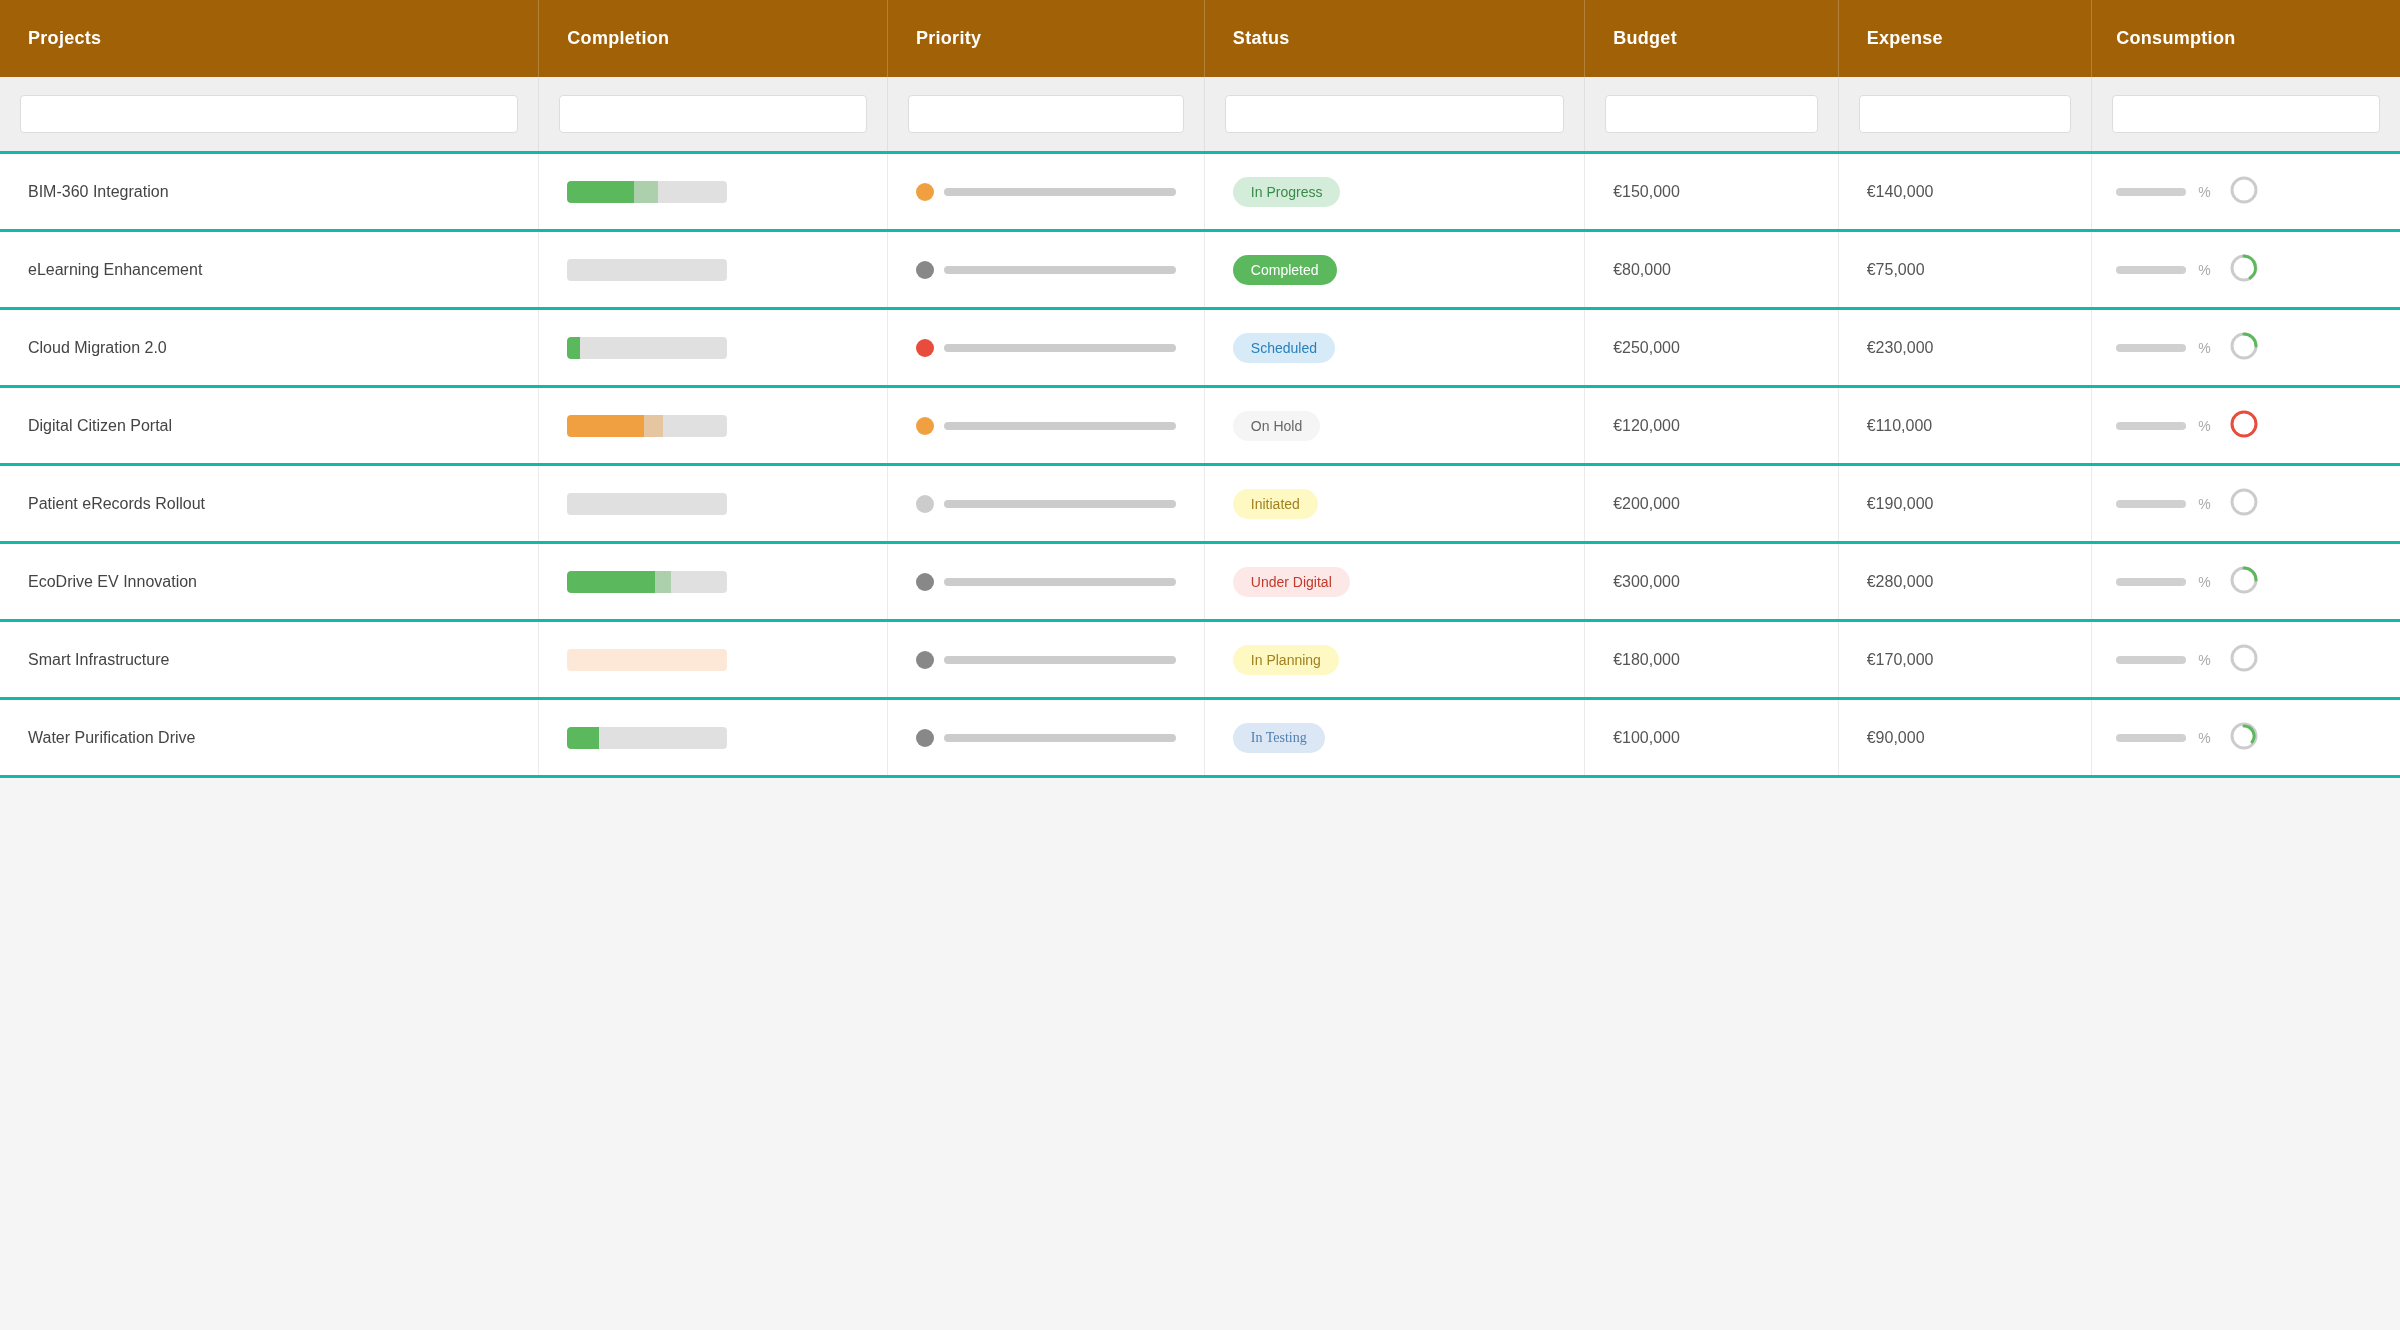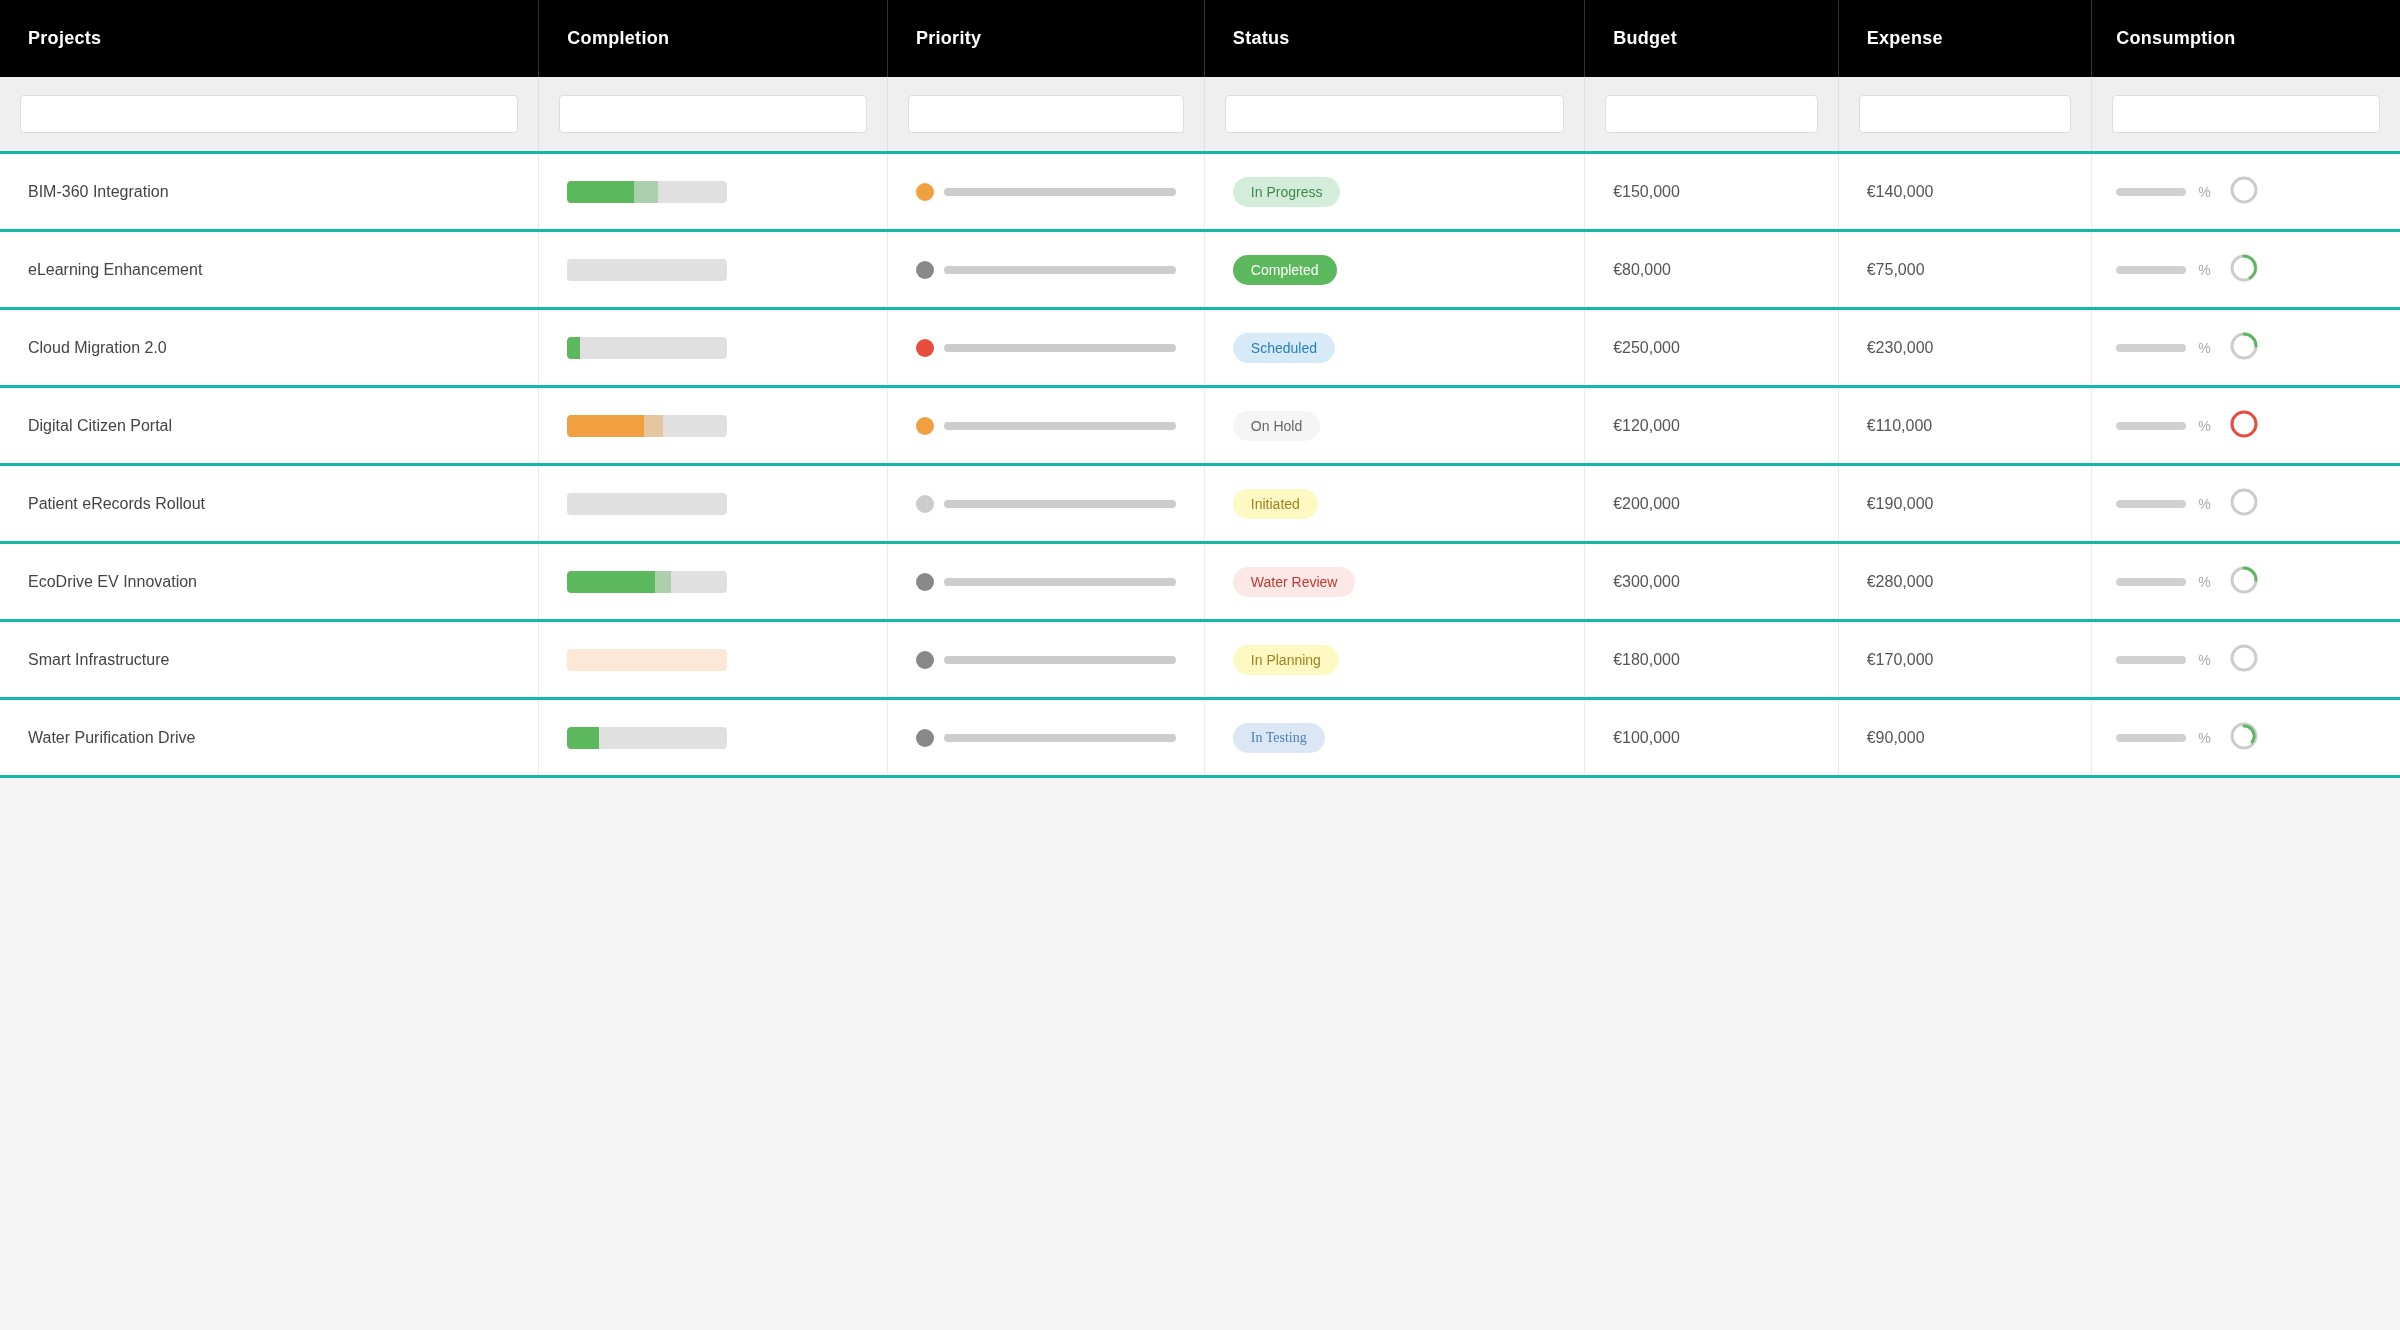--- a/index.html
+++ b/index.html
@@ -10,21 +10,21 @@
     }
     .table-wrapper {
       width: 2400px;
       background: #fff;
     }
     table {
       width: 100%;
       border-collapse: collapse;
     }
     thead tr {
-      background: #000000;
+      background: #a16207;
     }
     thead th {
       color: #fff;
       font-weight: 600;
       padding: 28px 28px;
       text-align: left;
       font-size: 18px;
       letter-spacing: 0.3px;
       border-right: 1px solid rgba(255,255,255,0.2);
     }
@@ -327,21 +327,21 @@
         <div style="width:10%; height:100%; background:#5cb85c; opacity:0.4;"></div>
       </div>
           </td>
           <td class="col-priority">
     <div class="priority-cell">
       <div class="priority-dot" style="background:#888;"></div>
       <div class="priority-bar" style="width:78px;"></div>
     </div>
           </td>
           <td class="col-status">
-    <span class="status-badge" style="background:#fde8e8; color:#c0392b;">Water Review</span></td>
+    <span class="status-badge" style="background:#fde8e8; color:#c0392b;">Under Digital</span></td>
           <td class="col-budget"><span class="currency-val">€300,000</span></td>
           <td class="col-expense"><span class="currency-val">€280,000</span></td>
           <td class="col-consumption">
     <div class="consumption-cell">
       <div class="consumption-bar"></div>
       <span class="consumption-pct">%</span>
       <span><svg width="28" height="28" viewBox="0 0 28 28">
                   <circle cx="14" cy="14" r="12" fill="none" stroke="#ccc" stroke-width="3"></circle>
                   <path d="M14 2 A12 12 0 0 1 26 14" fill="none" stroke="#5cb85c" stroke-width="3" stroke-linecap="round"></path>
                 </svg></span>

